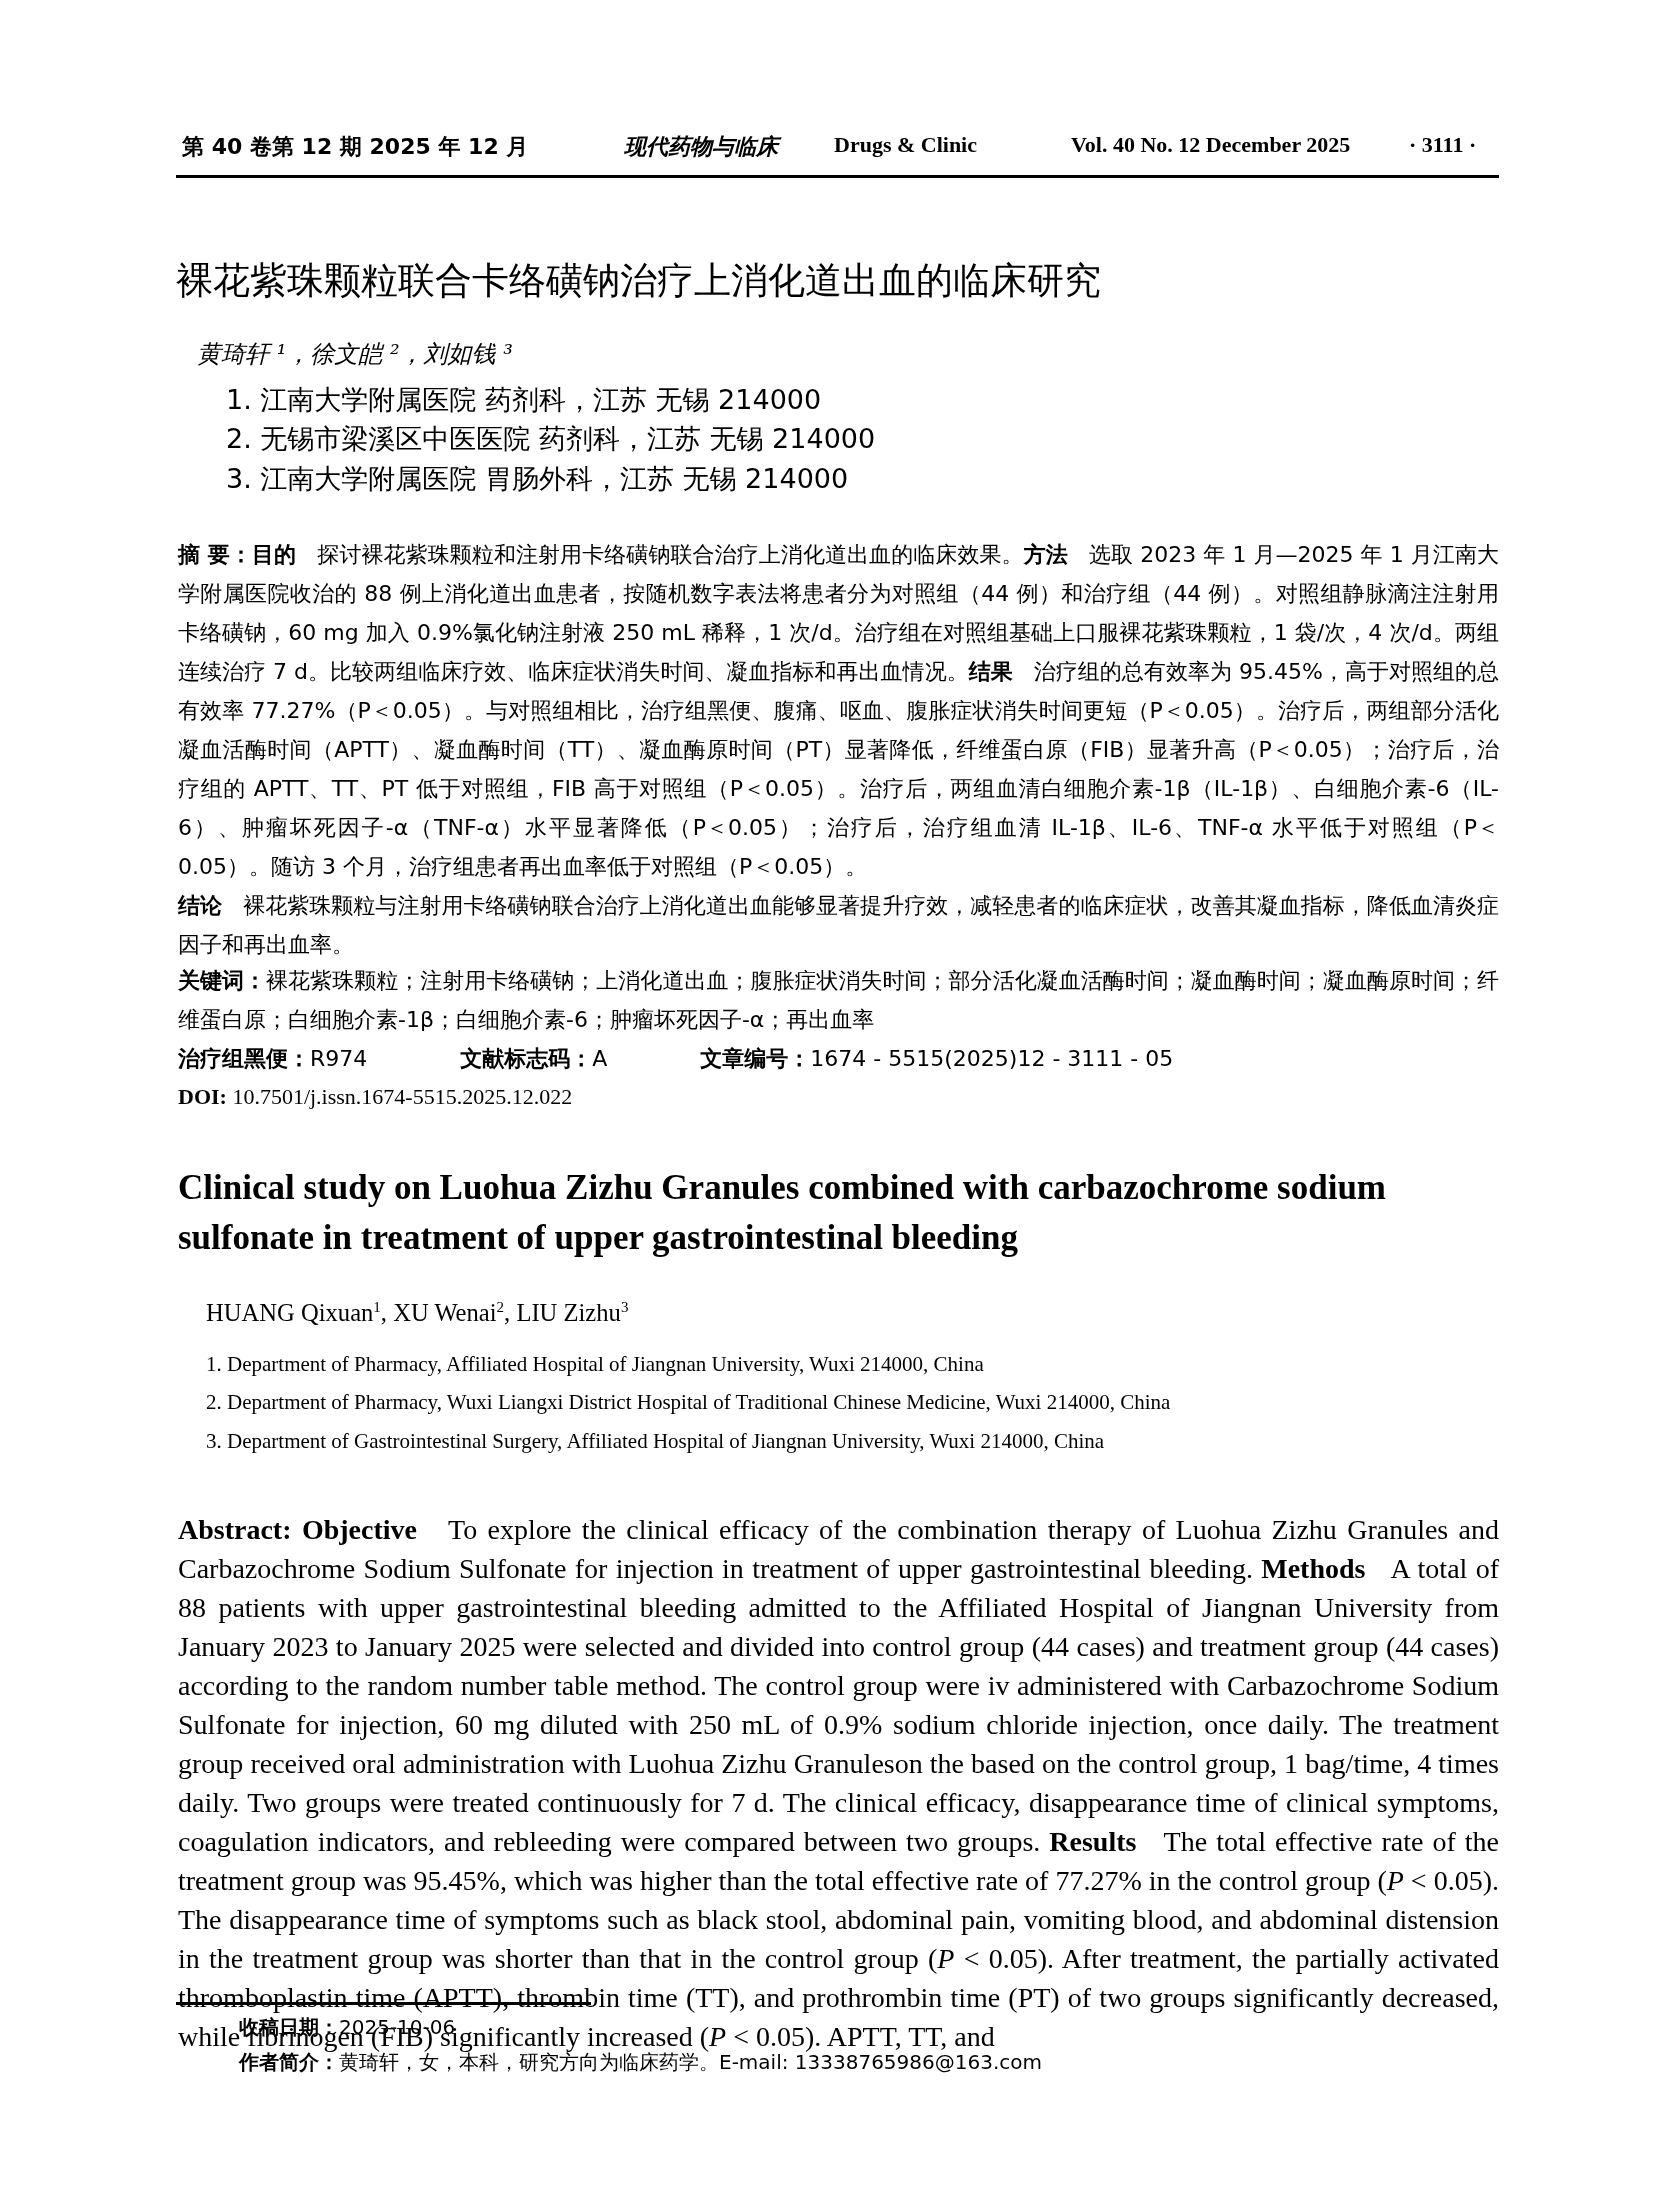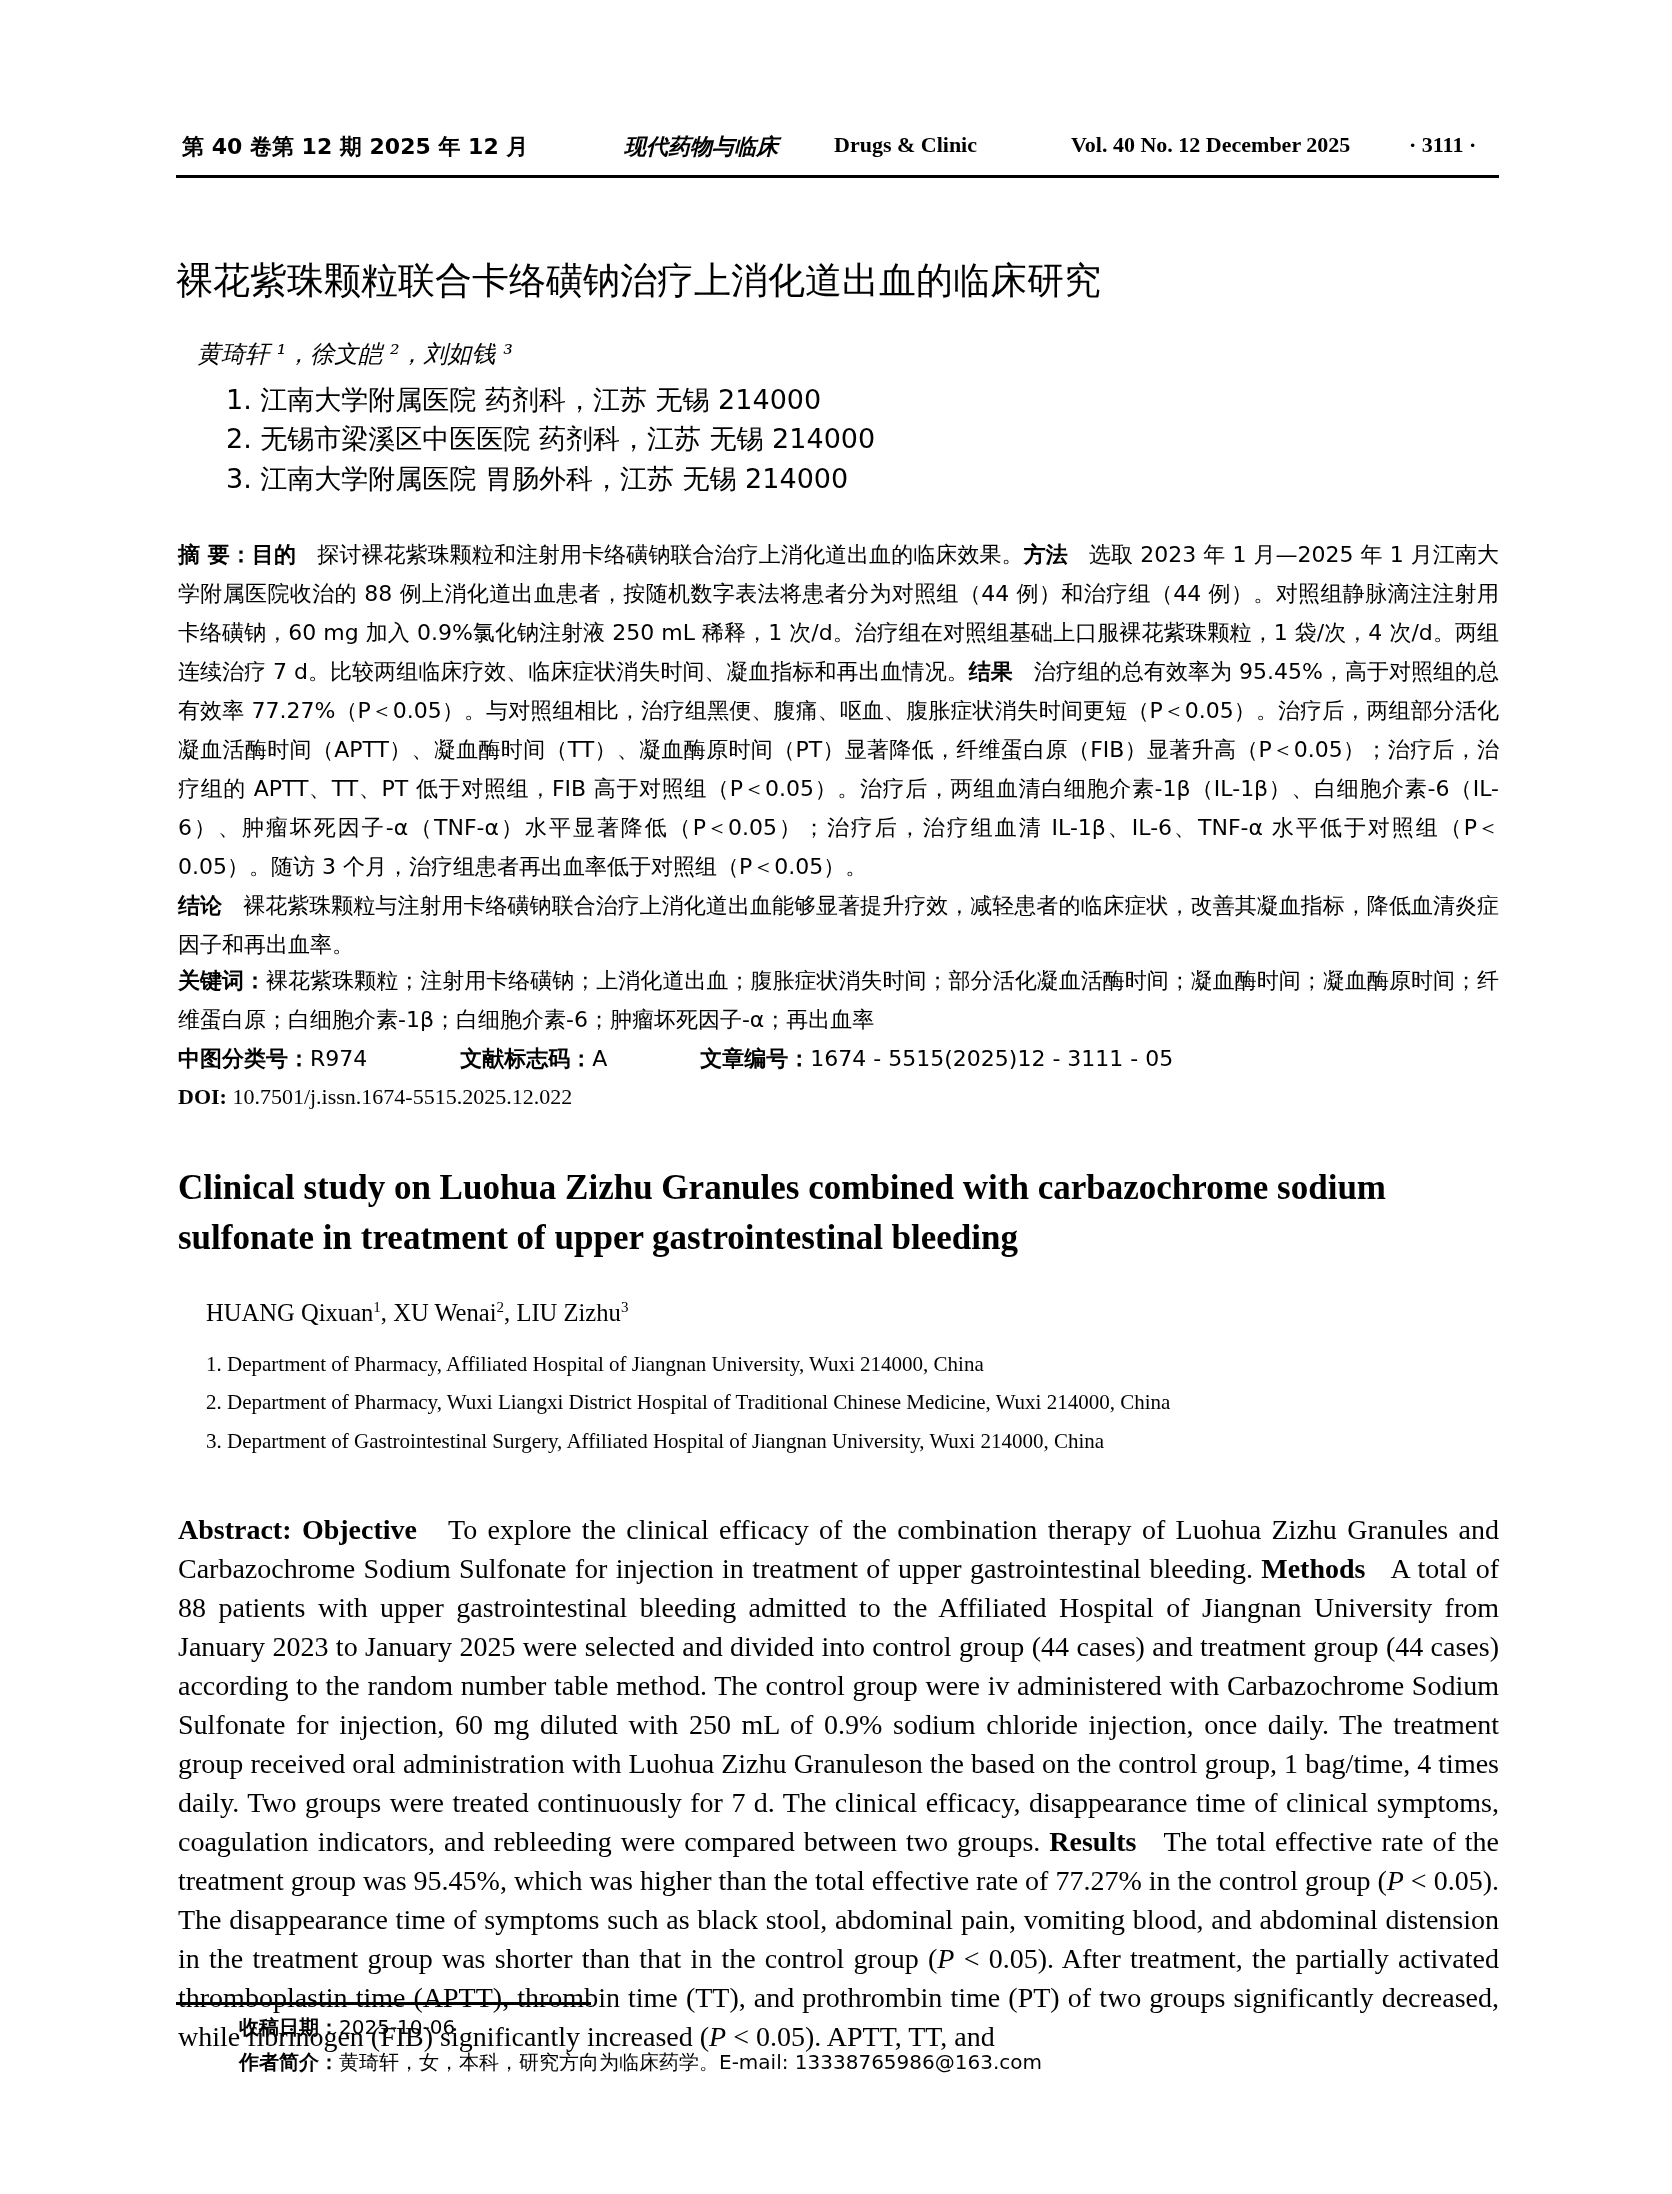--- a/index.html
+++ b/index.html
@@ -46,21 +46,21 @@
 
 <div class="abs para" style="top:535px;">
   <span class="lbl">摘    要：</span><span class="lbl">目的</span>&nbsp;&nbsp;&nbsp;<span>探讨裸花紫珠颗粒和注射用卡络磺钠联合治疗上消化道出血的临床效果。</span><span class="lbl">方法</span>&nbsp;&nbsp;&nbsp;<span>选取 2023 年 1 月—2025 年 1 月江南大学附属医院收治的 88 例上消化道出血患者，按随机数字表法将患者分为对照组（44 例）和治疗组（44 例）。对照组静脉滴注注射用卡络磺钠，60 mg 加入 0.9%氯化钠注射液 250 mL 稀释，1 次/d。治疗组在对照组基础上口服裸花紫珠颗粒，1 袋/次，4 次/d。两组连续治疗 7 d。比较两组临床疗效、临床症状消失时间、凝血指标和再出血情况。</span><span class="lbl">结果</span>&nbsp;&nbsp;&nbsp;<span>治疗组的总有效率为 95.45%，高于对照组的总有效率 77.27%（P＜0.05）。与对照组相比，治疗组黑便、腹痛、呕血、腹胀症状消失时间更短（P＜0.05）。治疗后，两组部分活化凝血活酶时间（APTT）、凝血酶时间（TT）、凝血酶原时间（PT）显著降低，纤维蛋白原（FIB）显著升高（P＜0.05）；治疗后，治疗组的 APTT、TT、PT 低于对照组，FIB 高于对照组（P＜0.05）。治疗后，两组血清白细胞介素-1β（IL-1β）、白细胞介素-6（IL-6）、肿瘤坏死因子-α（TNF-α）水平显著降低（P＜0.05）；治疗后，治疗组血清 IL-1β、IL-6、TNF-α 水平低于对照组（P＜0.05）。随访 3 个月，治疗组患者再出血率低于对照组（P＜0.05）。</span><br><span class="lbl">结论</span>&nbsp;&nbsp;&nbsp;<span>裸花紫珠颗粒与注射用卡络磺钠联合治疗上消化道出血能够显著提升疗效，减轻患者的临床症状，改善其凝血指标，降低血清炎症因子和再出血率。</span>
 </div>
 
 <div class="abs para" style="top:961px;">
   <span class="lbl">关键词：</span><span>裸花紫珠颗粒；注射用卡络磺钠；上消化道出血；腹胀症状消失时间；部分活化凝血活酶时间；凝血酶时间；凝血酶原时间；纤维蛋白原；白细胞介素-1β；白细胞介素-6；肿瘤坏死因子-α；再出血率</span>
 </div>
 
 <div class="abs meta-line" style="top:1044px;">
-  <span class="lbl">中图分类号：</span><span>R974</span>
+  <span class="lbl">治疗组黑便：</span><span>R974</span>
   <span style="display:inline-block;width:79px;"></span>
   <span class="lbl">文献标志码：</span><span>A</span>
   <span style="display:inline-block;width:79px;"></span>
   <span class="lbl">文章编号：</span><span>1674 - 5515(2025)12 - 3111 - 05</span>
 </div>
 <div class="abs meta-line" style="top:1084px;font-family:'Liberation Serif',serif;">
   <span class="lbl">DOI:</span> <span>10.7501/j.issn.1674-5515.2025.12.022</span>
 </div>
 
 <div class="abs title-en">Clinical study on Luohua Zizhu Granules combined with carbazochrome sodium sulfonate in treatment of upper gastrointestinal bleeding</div>

